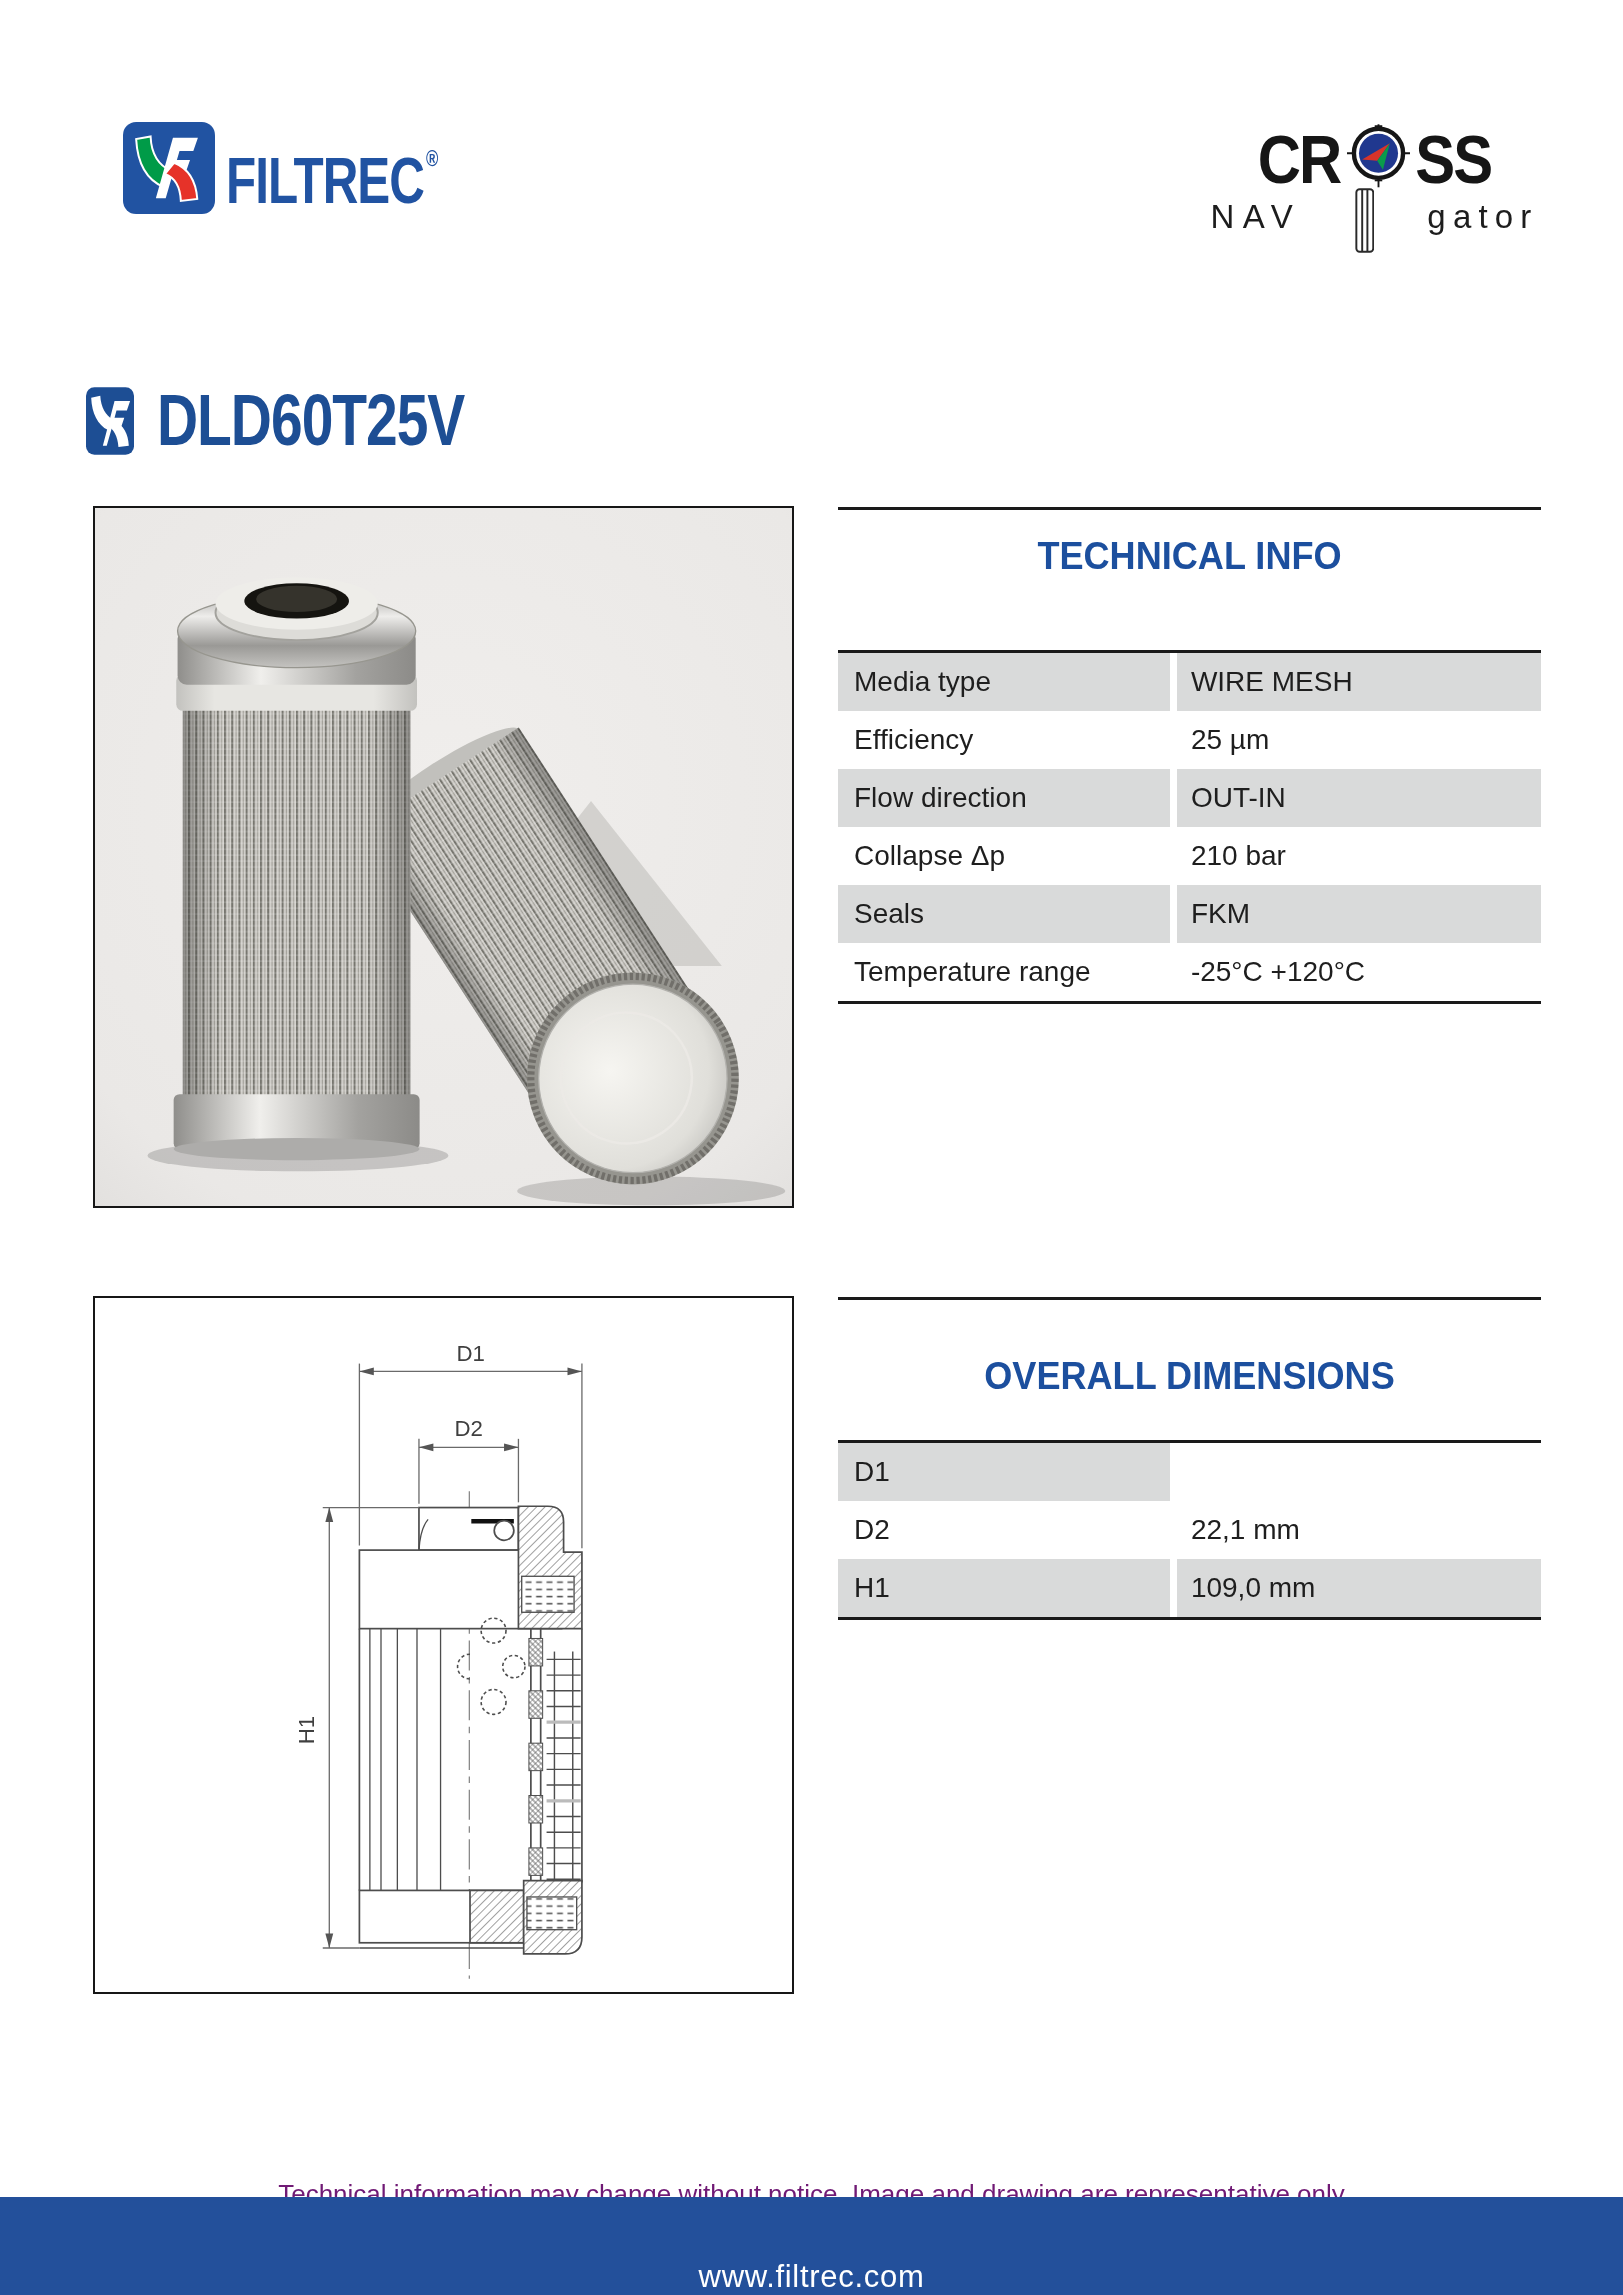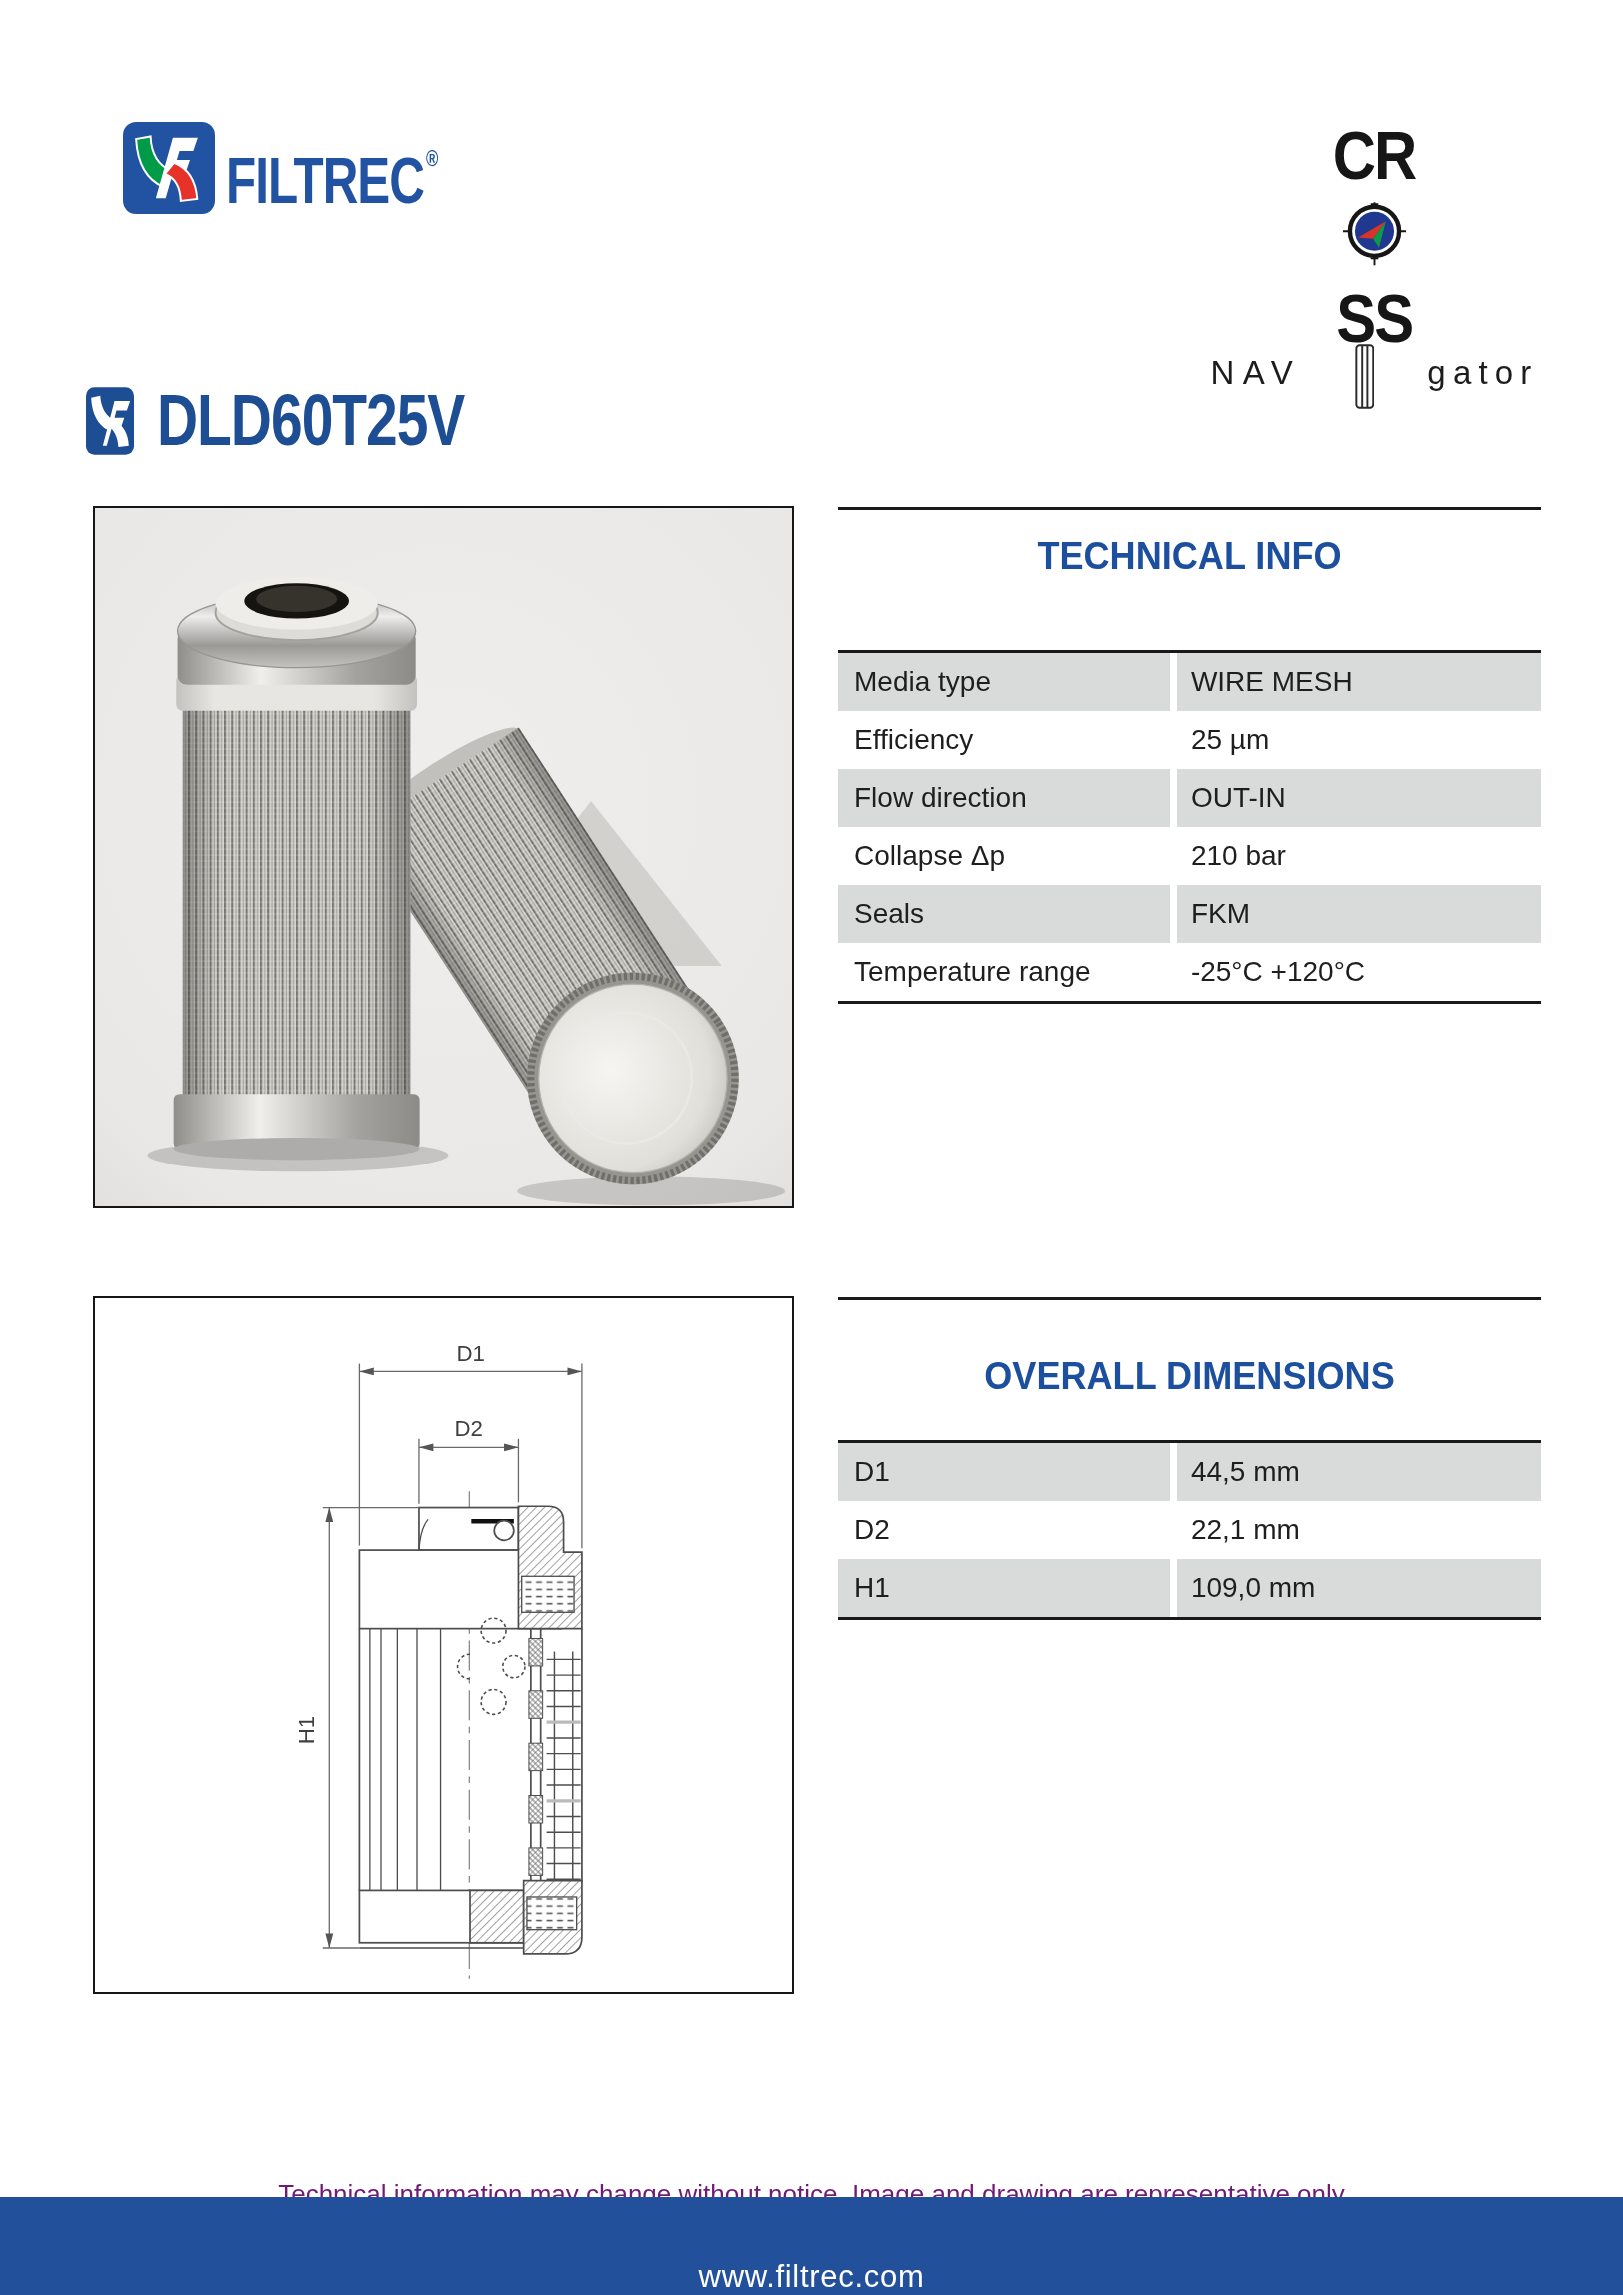--- a/index.html
+++ b/index.html
@@ -12,21 +12,21 @@
   }
   
   .filtrec-logo-box{position:absolute;left:123px;top:122px;width:92px;height:92px;}
   .filtrec-word{
     position:absolute;left:226px;top:143px;
     font-size:65px;font-weight:700;color:#2153a2;letter-spacing:-1.3px;
     transform:scaleX(0.76);transform-origin:left top;white-space:nowrap;
   }
   .filtrec-word sup{font-size:22px;vertical-align:37px;margin-left:2.6px;font-weight:700;}
   .cross-logo{position:absolute;right:98px;top:116px;width:301px;}
-  .cross-row{display:flex;align-items:center;flex-direction:column;}
+  .cross-row{display:flex;align-items:center;justify-content:center;}
   .cross-txt{font-size:68px;font-weight:800;color:#161616;letter-spacing:-2px;transform:scaleX(0.88);}
   .compass-svg{width:63px;height:85px;margin:0 0.7px;position:relative;top:7.9px;}
   .nav-row{display:flex;align-items:center;justify-content:center;margin-top:-17px;gap:48px;}
   .nav-txt{font-size:33px;font-weight:400;color:#1d1d1d;letter-spacing:8.5px;}
   .nav-txt.gator{letter-spacing:7.2px;}
   .handle-svg{width:19.6px;height:65px;margin:0 5.2px;position:relative;top:3.9px;}
   
   .product-bullet{position:absolute;left:86px;top:387px;width:48px;height:68px;}
   .product-code{
     position:absolute;left:157px;top:378px;
@@ -348,21 +348,20 @@
     </svg>
   </div>
 
   <div class="col-rule rule-2"></div>
   <div class="section-title title-2">OVERALL DIMENSIONS</div>
 
   <div class="spec-table table-2">
     <div class="trow gray">
       <div class="cell lbl">D1</div>
         <div class="cell-gap"></div>
-        <div class="cell val">44,5 mm</div>
     </div>
     <div class="trow">
       <div class="cell lbl">D2</div>
         <div class="cell-gap"></div>
         <div class="cell val">22,1 mm</div>
     </div>
     <div class="trow gray">
       <div class="cell lbl">H1</div>
         <div class="cell-gap"></div>
         <div class="cell val">109,0 mm</div>

